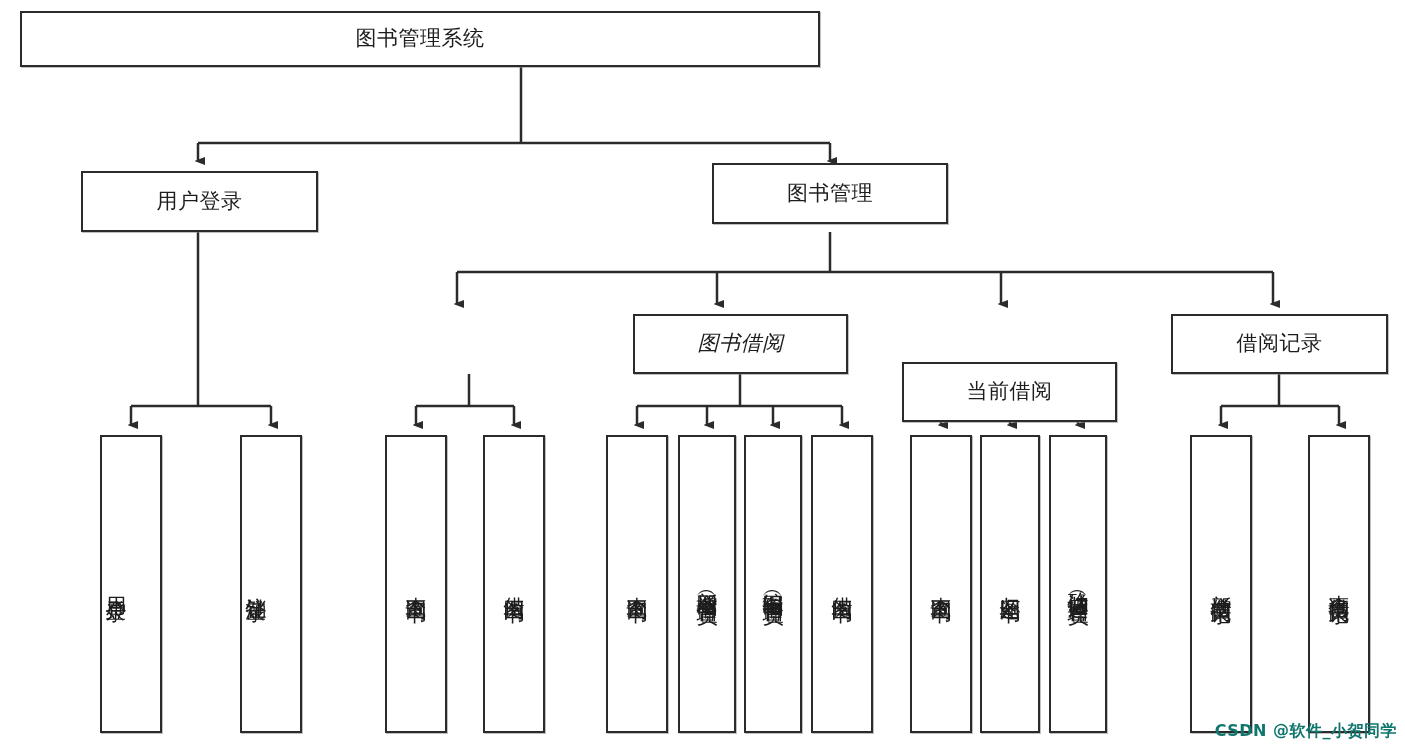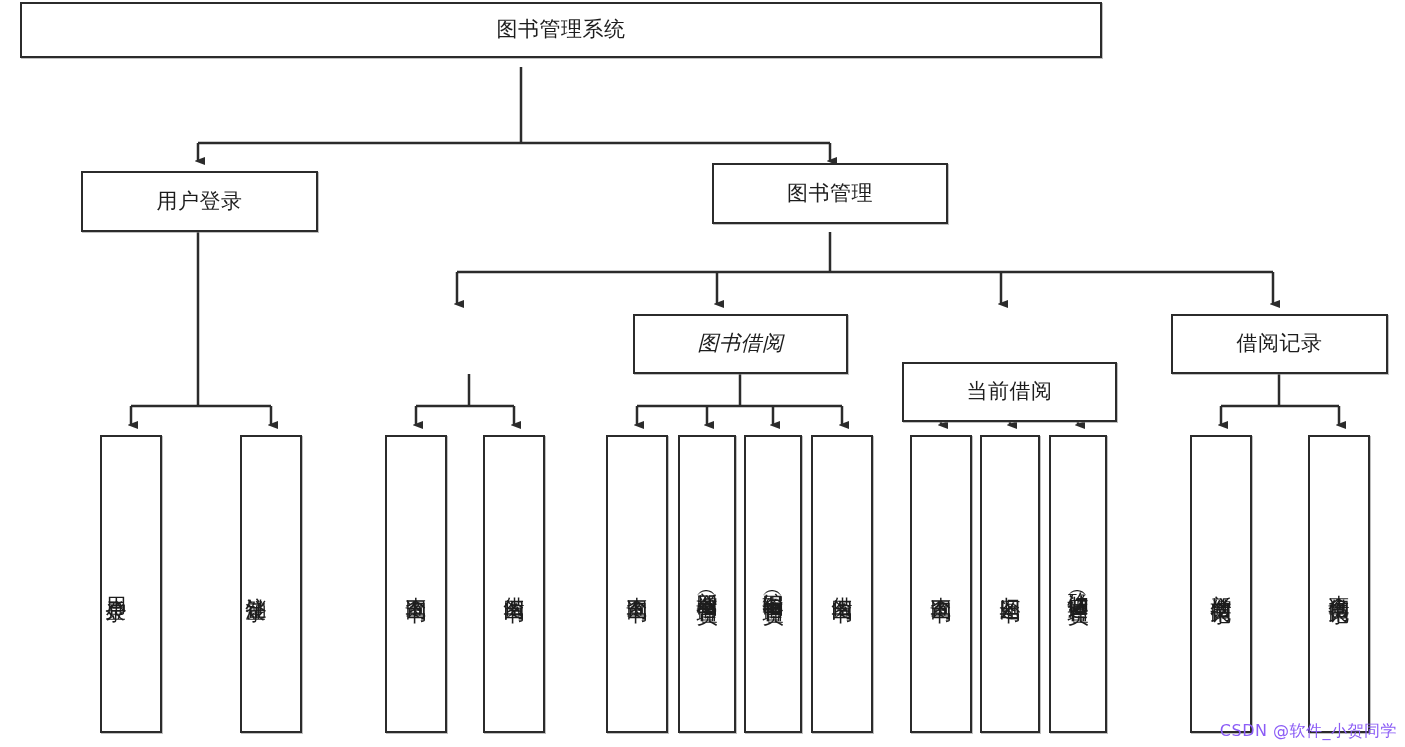--- a/index.html
+++ b/index.html
@@ -58,23 +58,24 @@
     white-space: nowrap;
   }
   .node .hlabel {
     white-space: nowrap;
   }
   #watermark {
     position: absolute;
     right: 8px;
     bottom: 5px;
     font-size: 16px;
-    color: #8b5cf6;
+    color: #0f766e;
     letter-spacing: 0.5px;
     white-space: nowrap;
+    font-weight: bold;
   }
 </style>
 </head>
 <body>
 
 <div id="canvas">
 
   <svg id="edges" viewBox="0 0 1405 747" xmlns="http://www.w3.org/2000/svg">
     <defs>
       <marker id="arrow" markerWidth="10" markerHeight="10" refX="4" refY="7" orient="auto" markerUnits="userSpaceOnUse">
@@ -118,21 +119,21 @@
       <path d="M1010,406 L1010,425" marker-end="url(#arrow)"></path>
       <path d="M1078,406 L1078,425" marker-end="url(#arrow)"></path>
 
       <path d="M1279,374 L1279,406"></path>
       <path d="M1221,406 L1339,406"></path>
       <path d="M1221,406 L1221,425" marker-end="url(#arrow)"></path>
       <path d="M1339,406 L1339,425" marker-end="url(#arrow)"></path>
     </g>
   </svg>
 
-  <div class="node horiz" style="left:20px; top:2px; width:1082px; height:56px;">
+  <div class="node horiz" style="left:20px; top:11px; width:800px; height:56px;">
     <span class="hlabel">图书管理系统</span>
   </div>
 
   <div class="node horiz" style="left:81px; top:171px; width:237px; height:61px;">
     <span class="hlabel">用户登录</span>
   </div>
 
   <div class="node horiz" style="left:712px; top:163px; width:236px; height:61px;">
     <span class="hlabel">图书管理</span>
   </div>

